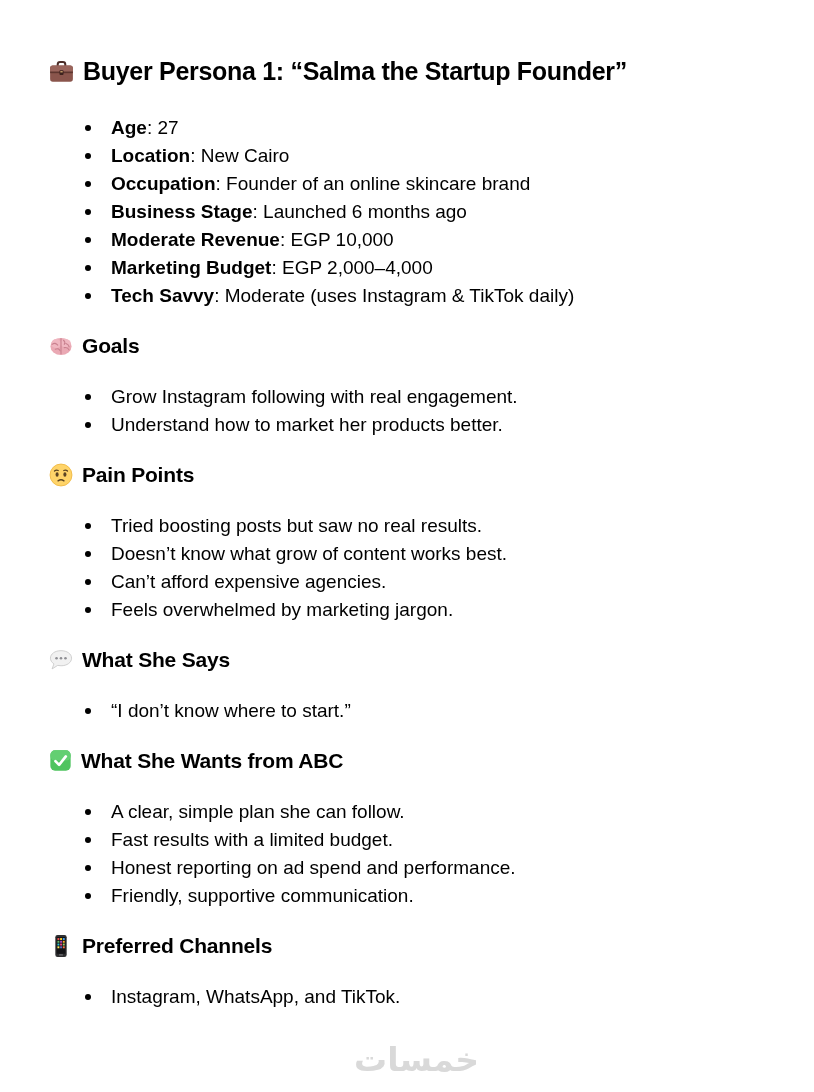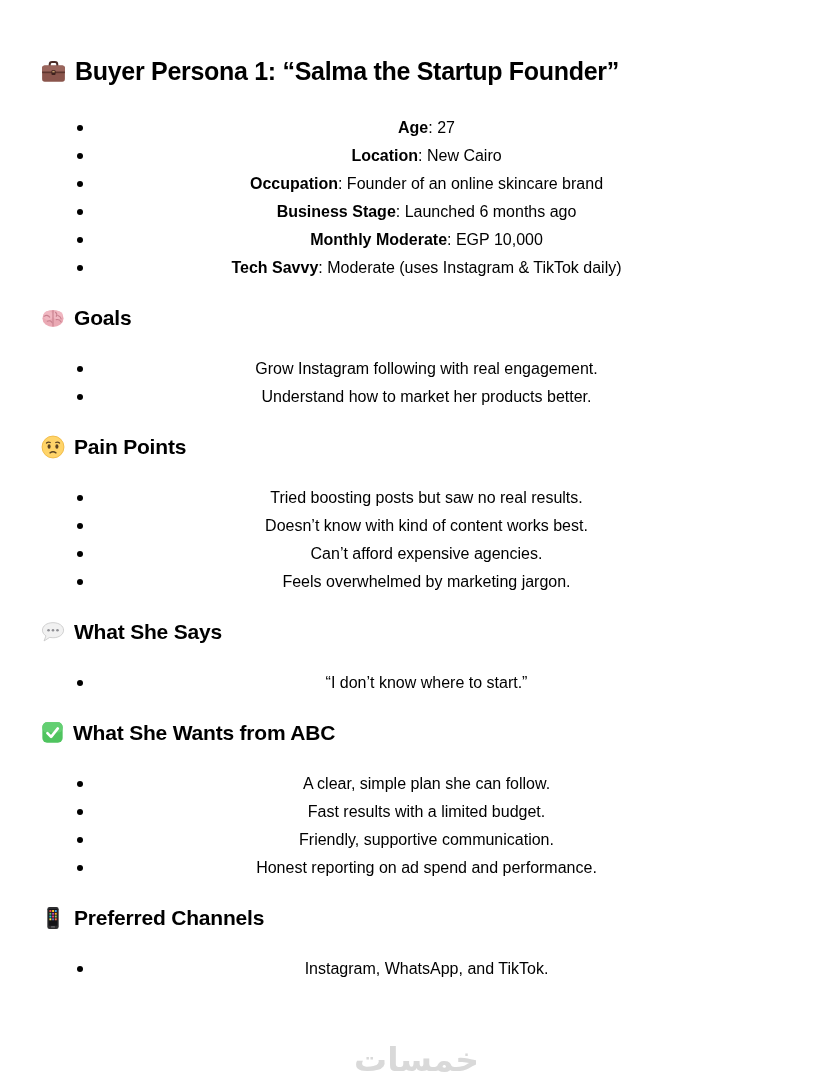--- a/index.html
+++ b/index.html
@@ -19,21 +19,21 @@
     z-index: 0;
     font-family: "DejaVu Sans", sans-serif;
     font-size: 33px;
     font-weight: 700;
     color: #d9d9d9;
     letter-spacing: 1px;
     user-select: none;
   }
   .content {
     position: absolute;
-    left: 40px;
+    left: 48px;
     top: 56px;
     width: 710px;
     z-index: 1;
   }
   .doc-title {
     margin: 0;
     display: flex;
     align-items: center;
     gap: 8px;
     font-size: 25px;
@@ -53,23 +53,22 @@
   }
   ul.doc-list {
     list-style: none;
     margin: 24px 0 0 0;
     padding: 0;
   }
   ul.doc-list.profile { margin-top: 28px; }
   ul.doc-list li {
     position: relative;
     padding-left: 63px;
-    font-size: 16px;
+    font-size: 19px;
     line-height: 28px;
-    text-align: center;
   }
   ul.doc-list li::before {
     content: "";
     position: absolute;
     left: 37px;
     top: 11px;
     width: 6px;
     height: 6px;
     border-radius: 50%;
     background: #000000;
@@ -99,21 +98,22 @@
         </svg>
       </span>
       <span>Buyer Persona 1: “Salma the Startup Founder”</span>
     </h1>
 
     <ul class="doc-list profile">
       <li><span class="lbl">Age</span><span>: </span><span>27</span></li>
       <li><span class="lbl">Location</span><span>: </span><span>New Cairo</span></li>
       <li><span class="lbl">Occupation</span><span>: </span><span>Founder of an online skincare brand</span></li>
       <li><span class="lbl">Business Stage</span><span>: </span><span>Launched 6 months ago</span></li>
-      <li><span class="lbl">Monthly Moderate</span><span>: </span><span>EGP 10,000</span></li>
+      <li><span class="lbl">Moderate Revenue</span><span>: </span><span>EGP 10,000</span></li>
+      <li><span class="lbl">Marketing Budget</span><span>: </span><span>EGP 2,000–4,000</span></li>
       <li><span class="lbl">Tech Savvy</span><span>: </span><span>Moderate (uses Instagram &amp; TikTok daily)</span></li>
     </ul>
 
     <h2 class="sec-heading">
       <span class="icon">
         <svg width="26" height="26" viewBox="0 0 32 32">
           <ellipse cx="16" cy="16.5" rx="13" ry="10.5" fill="#eaa9b4"></ellipse>
           <ellipse cx="10" cy="13" rx="6" ry="5.5" fill="#f0b7c1"></ellipse>
           <ellipse cx="21.5" cy="12.5" rx="6.5" ry="5" fill="#f0b7c1"></ellipse>
           <path d="M16 6.5 V26" stroke="#c9818f" stroke-width="1.4" fill="none"></path>
@@ -135,21 +135,21 @@
           <ellipse cx="11.2" cy="15.5" rx="1.9" ry="2.8" fill="#5b4322"></ellipse>
           <ellipse cx="20.8" cy="15.5" rx="1.9" ry="2.8" fill="#5b4322"></ellipse>
           <path d="M8 11.2 q2.2 -2 4.6 -0.7 M24 11.2 q-2.2 -2 -4.6 -0.7" stroke="#5b4322" stroke-width="1.6" fill="none" stroke-linecap="round"></path>
           <path d="M12.4 23.2 q3.6 -2.6 7.2 0" stroke="#5b4322" stroke-width="1.8" fill="none" stroke-linecap="round"></path>
         </svg>
       </span>
       <span>Pain Points</span>
     </h2>
     <ul class="doc-list">
       <li><span>Tried boosting posts but saw no real results.</span></li>
-      <li><span>Doesn’t know with kind of content works best.</span></li>
+      <li><span>Doesn’t know what grow of content works best.</span></li>
       <li><span>Can’t afford expensive agencies.</span></li>
       <li><span>Feels overwhelmed by marketing jargon.</span></li>
     </ul>
 
     <h2 class="sec-heading">
       <span class="icon">
         <svg width="26" height="26" viewBox="0 0 32 32">
           <path d="M16 4.5 c7.5 0 13 4 13 9.3 c0 5.3 -5.5 9.3 -13 9.3 c-1.4 0 -2.8 -0.15 -4.1 -0.45 L5 27 l2.3 -6.2 C4.6 19 3 16.6 3 13.8 C3 8.5 8.5 4.5 16 4.5 z" fill="#f1f1f1" stroke="#c6c6c6" stroke-width="1"></path>
           <circle cx="10.5" cy="13.8" r="1.6" fill="#8e8e93"></circle>
           <circle cx="16" cy="13.8" r="1.6" fill="#8e8e93"></circle>
@@ -168,22 +168,22 @@
           <rect x="3" y="3" width="26" height="26" rx="6" fill="#4fc45f"></rect>
           <rect x="3" y="3" width="26" height="13" rx="6" fill="#63cf72"></rect>
           <path d="M9.5 16.8 L14.2 21.6 L22.8 10.8" fill="none" stroke="#ffffff" stroke-width="3.4" stroke-linecap="round" stroke-linejoin="round"></path>
         </svg>
       </span>
       <span>What She Wants from ABC</span>
     </h2>
     <ul class="doc-list">
       <li><span>A clear, simple plan she can follow.</span></li>
       <li><span>Fast results with a limited budget.</span></li>
+      <li><span>Honest reporting on ad spend and performance.</span></li>
       <li><span>Friendly, supportive communication.</span></li>
-      <li><span>Honest reporting on ad spend and performance.</span></li>
     </ul>
 
     <h2 class="sec-heading">
       <span class="icon">
         <svg width="26" height="26" viewBox="0 0 32 32">
           <rect x="9" y="2.5" width="14" height="27" rx="2.8" fill="#2e2e30"></rect>
           <rect x="10.6" y="5" width="10.8" height="20.5" fill="#131316"></rect>
           <rect x="11.6" y="6.2" width="2.4" height="2.4" fill="#ef5350"></rect>
           <rect x="14.9" y="6.2" width="2.4" height="2.4" fill="#ffca28"></rect>
           <rect x="18.2" y="6.2" width="2.4" height="2.4" fill="#42a5f5"></rect>

